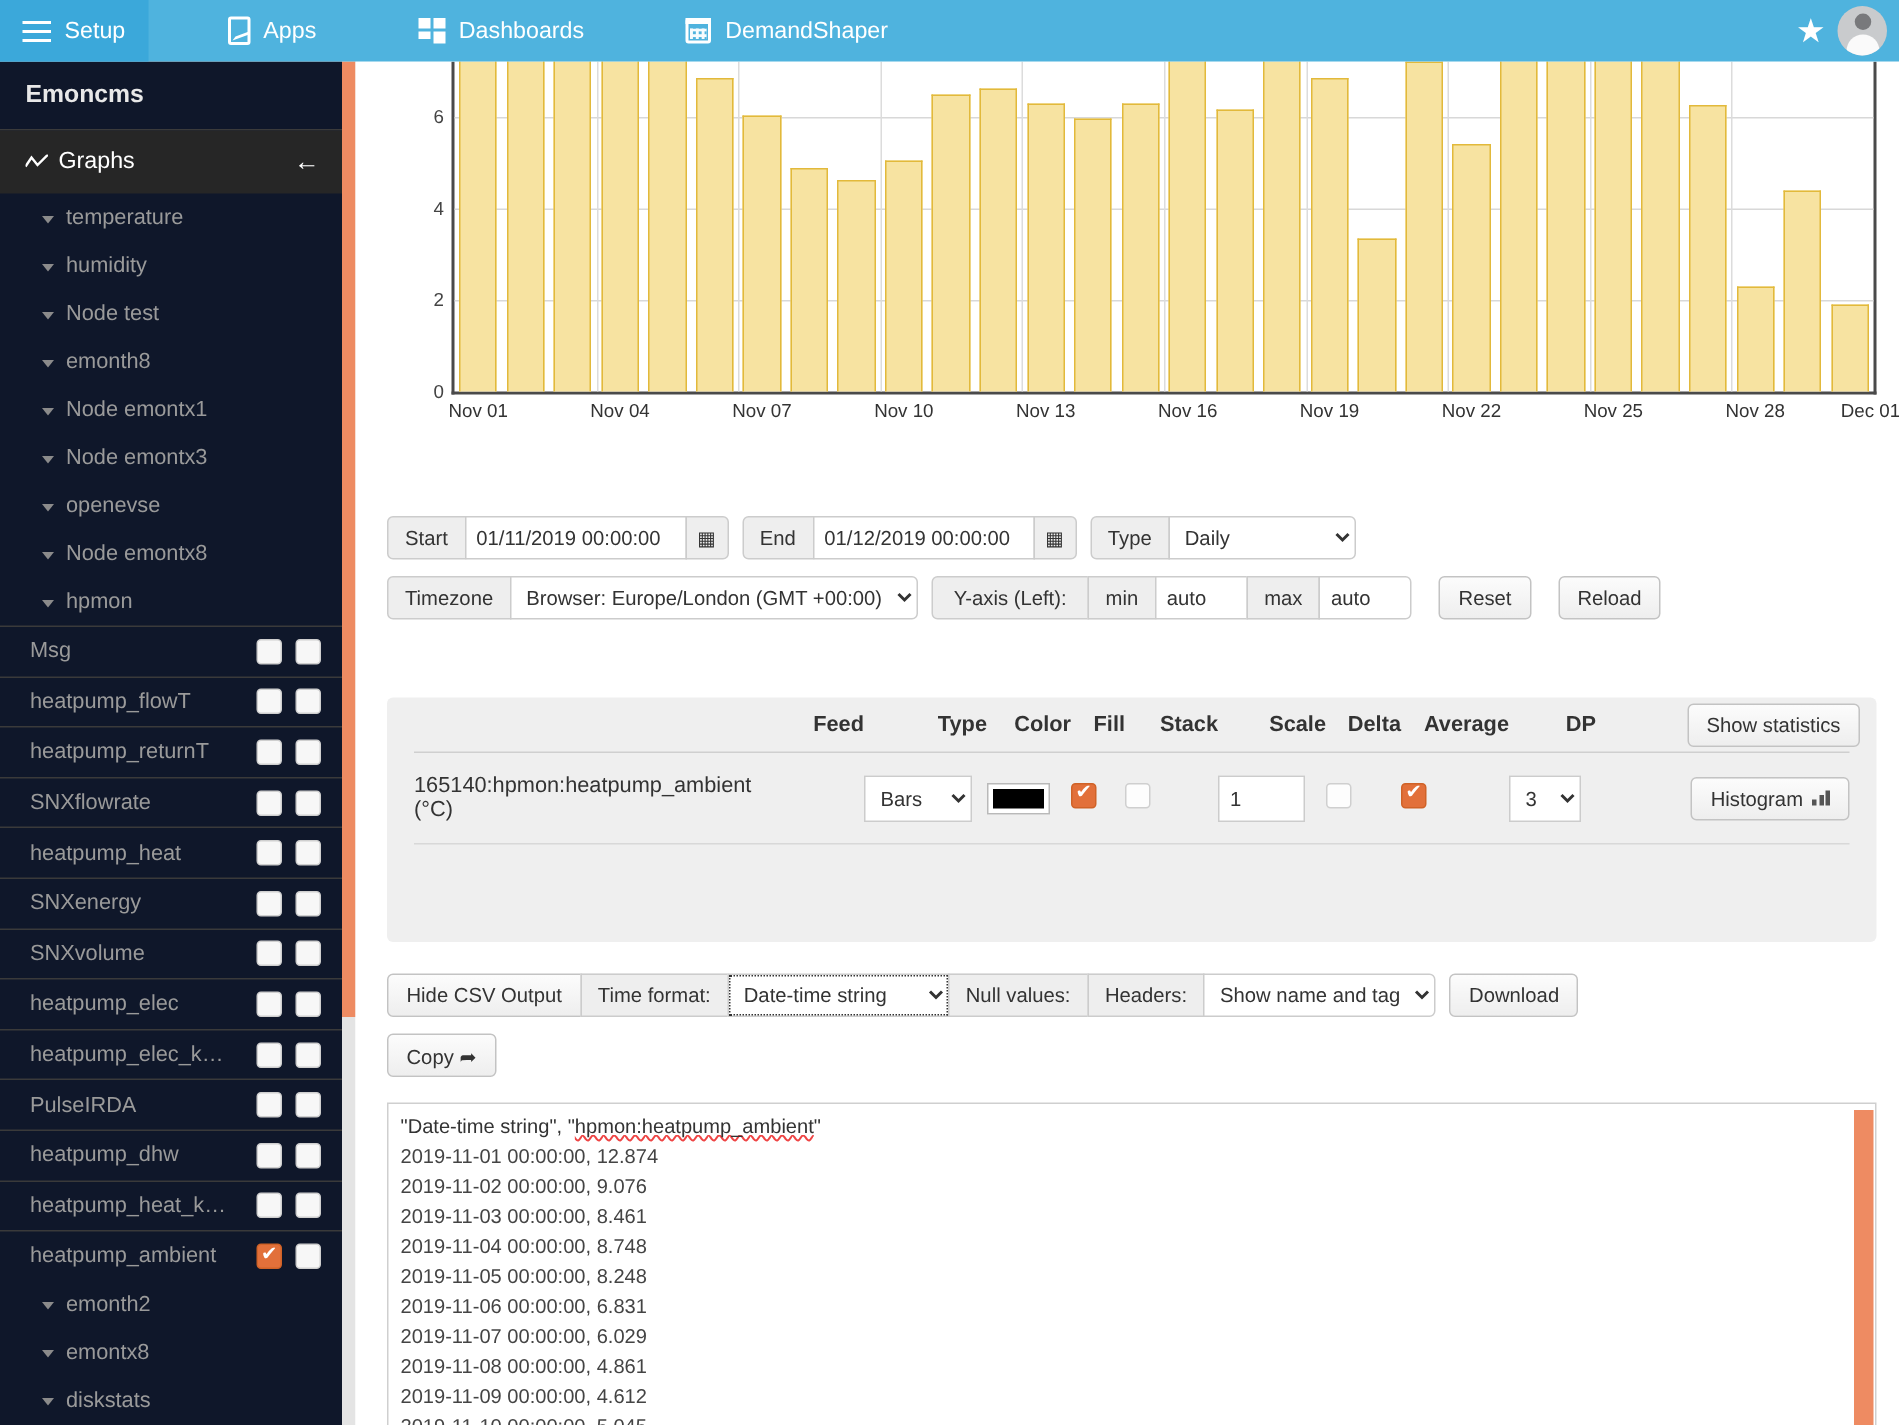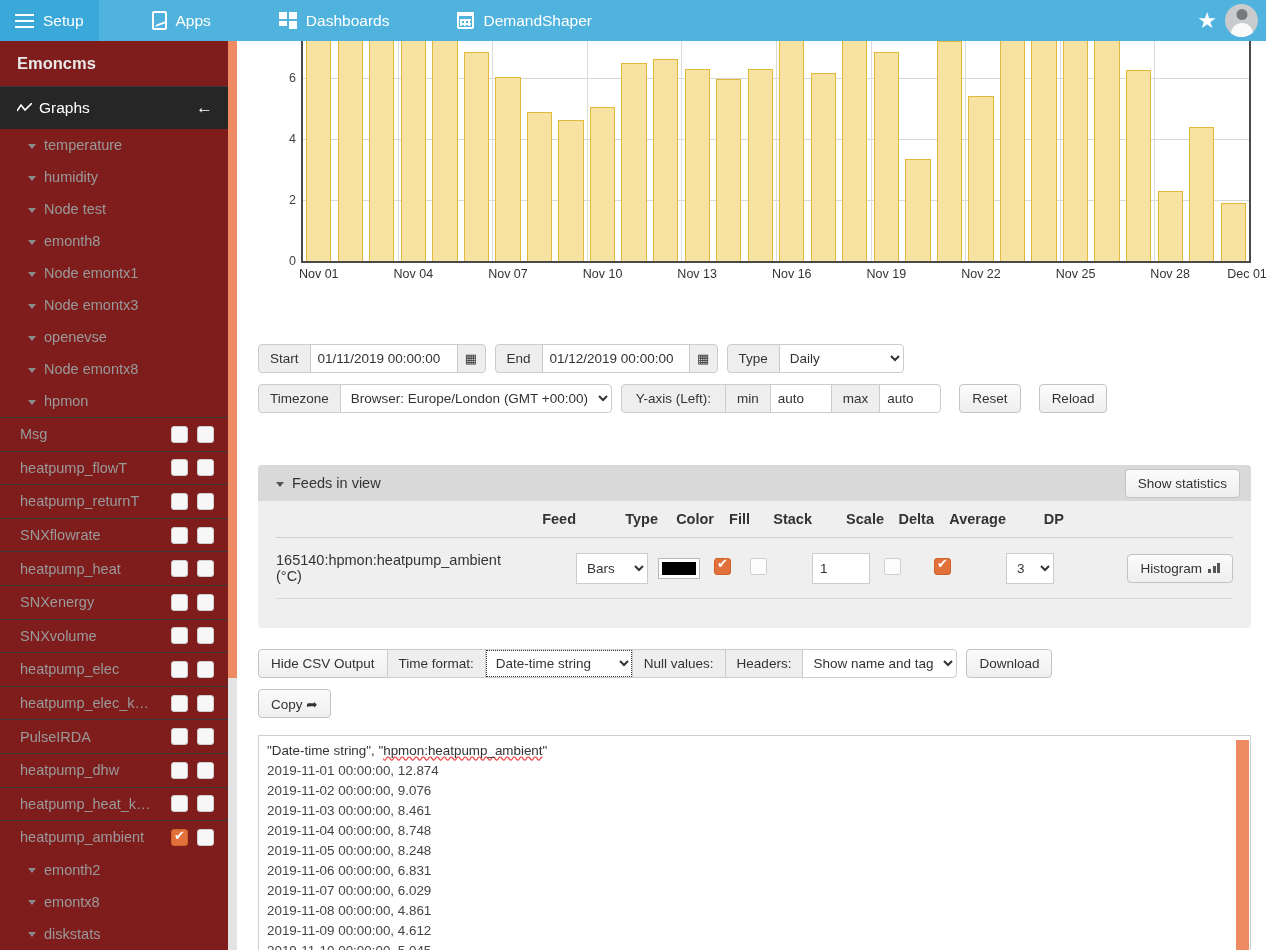--- a/index.html
+++ b/index.html
@@ -88,21 +88,21 @@
       repeating-linear-gradient(to right, #fff 0 2px, transparent 2px 4px),
       repeating-linear-gradient(to bottom, #fff 0 2px, transparent 2px 4px);
     background-size: 100% 2px, 2px 100%;
     opacity: .95;
   }
 
   
   #sidebar {
     position: absolute; top: 41px; left: 0;
     width: 228px; height: 909px;
-    background: #7f1d1d; overflow: hidden;
+    background: #0f172a; overflow: hidden;
   }
   #sb-brand {
     height: 46px; display: flex; align-items: center;
     padding-left: 17px; color: #e8e8e8; font-size: 16.5px; font-weight: bold;
     border-bottom: 1px solid #3b3b3b;
   }
   #sb-graphs {
     height: 42px; background: #262626;
     display: flex; align-items: center;
     padding: 0 15px 0 17px; color: #fff; font-size: 15.5px;
@@ -567,24 +567,20 @@
       <input class="txt" style="width: 62px;" value="auto">
       <span class="addon">max</span>
       <input class="txt" style="width: 62px;" value="auto">
     </div>
     <div class="btn" style="margin-left:9px">Reset</div>
     <div class="btn" style="margin-left:9px">Reload</div>
   </div>
 
 
   <div id="feeds-panel">
-    <div id="feeds-head">
-      <span class="caret-sm"></span>
-      <span>Feeds in view</span>
-    </div>
     <div class="btn" id="showstats">Show statistics</div>
     <div id="feeds-table">
       <table class="ftbl">
         <thead>
             <tr id="ftbl-head">
               <th>Feed</th>
               <th>Type</th>
               <th>Color</th>
               <th>Fill</th>
               <th>Stack</th>

